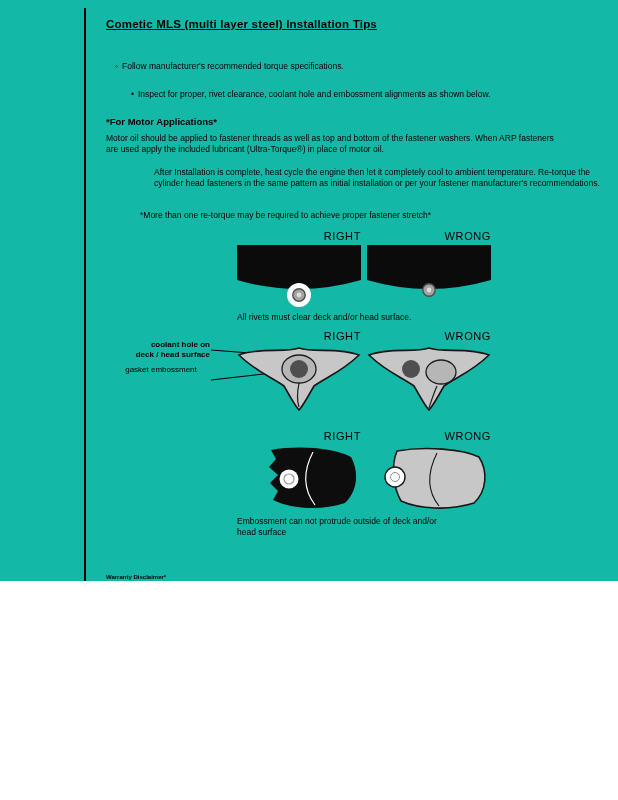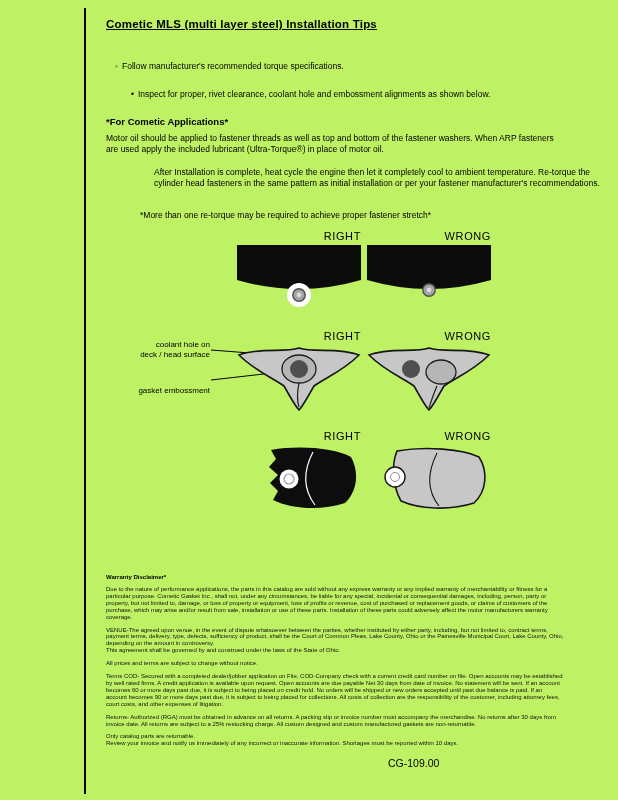--- a/index.html
+++ b/index.html
@@ -1,16 +1,16 @@
 <!DOCTYPE html>
 <html><head>
 <meta charset="utf-8">
 <style>
   html,body{margin:0;padding:0;background:#ffffff;}
-  .page{position:relative;width:618px;height:800px;background:#bef264;
+  .page{position:relative;width:618px;height:581px;background:#14b8a6;
         font-family:"Liberation Sans",sans-serif;color:#000;overflow:hidden;}
   .left-rule{position:absolute;left:84px;top:8px;width:2px;height:786px;background:#000;}
 
   .title{position:absolute;left:106px;top:18px;margin:0;font-size:11.5px;font-weight:bold;
          text-decoration:underline;letter-spacing:.2px;}
 
   .tips{position:absolute;left:99px;top:44px;margin:0;padding:0;list-style:none;
         font-size:8.5px;line-height:12.4px;}
   .tips li{margin:16px;padding:0;}
   .tip::before{content:"◦";margin-right:4px;}
@@ -32,22 +32,22 @@
   .img-r2{top:345px;height:68px;}
   .img-r3{top:445px;height:68px;}
 
   .caption{position:absolute;left:237px;font-size:8.5px;line-height:10.5px;}
   .cap-r1{top:312px;width:260px;}
   .cap-r2{top:417px;width:260px;}
   .cap-r3{top:516px;width:210px;}
 
   .callout{position:absolute;font-size:8px;line-height:10px;text-align:right;}
   .callout-coolant{left:120px;top:340px;width:90px;}
-  .callout-emboss{left:112px;top:386px;width:98px;}
-  .preline{white-space:pre-line;}
+  .callout-emboss{left:112px;top:365px;width:98px;text-align:center;}
+  .preline{white-space:pre-line;font-weight:bold;}
   .connectors{position:absolute;left:211px;top:344px;width:92px;height:50px;}
 
   .legal{position:absolute;left:106px;top:574px;width:458px;}
   .legal-heading{margin:0 0 6px 0;font-size:6px;font-weight:bold;}
   .legal p{margin:0 0 6px 0;font-size:6px;line-height:6.9px;color:#111;}
 
   .footer-code{position:absolute;left:388px;top:757px;font-size:10.5px;}
 </style>
 </head>
 <body>
@@ -55,39 +55,40 @@
 <div class="page">
   <div class="left-rule"></div>
 
   <h1 class="title">Cometic MLS (multi layer steel) Installation Tips</h1>
 
   <ul class="tips">
     <li class="tip">Follow manufacturer's recommended torque specifications.</li>
     <li class="subtip">Inspect for proper, rivet clearance, coolant hole and embossment alignments as shown below.</li>
   </ul>
 
-  <h2 class="diesel-heading">*For Cometic Applications*</h2>
+  <h2 class="diesel-heading">*For Motor Applications*</h2>
   <p class="para p1">Motor oil should be applied to fastener threads as well as top and bottom of the fastener washers. When ARP fasteners are used apply the included lubricant (Ultra-Torque®) in place of motor oil.</p>
   <p class="para p2">After Installation is complete, heat cycle the engine then let it completely cool to ambient temperature. Re-torque the cylinder head fasteners in the same pattern as initial installation or per your fastener manufacturer's recommendations.</p>
   <p class="para p3">*More than one re-torque may be required to achieve proper fastener stretch*</p>
 
   <div class="diag-label col-right lbl-r1">RIGHT</div>
   <div class="diag-label col-wrong lbl-r1">WRONG</div>
 
   <svg class="diag-img col-right img-r1" viewBox="0 0 124 64">
     <path d="M0,0 H124 V35 Q62,53 0,35 Z" fill="#0b0b0b"></path>
     <circle cx="62" cy="50" r="12" fill="#ffffff"></circle>
     <circle cx="62" cy="50" r="6.2" fill="#a3a3a3" stroke="#4d4d4d" stroke-width="1.4"></circle>
     <circle cx="62" cy="50" r="2.4" fill="#dcdcdc"></circle>
   </svg>
   <svg class="diag-img col-wrong img-r1" viewBox="0 0 124 64">
     <path d="M0,0 H124 V35 Q62,53 0,35 Z" fill="#0b0b0b"></path>
     <circle cx="62" cy="45" r="6.2" fill="#a3a3a3" stroke="#4d4d4d" stroke-width="1.4"></circle>
     <circle cx="62" cy="45" r="2.4" fill="#dcdcdc"></circle>
   </svg>
+  <div class="caption cap-r1">All rivets must clear deck and/or head surface.</div>
 
   <div class="diag-label col-right lbl-r2">RIGHT</div>
   <div class="diag-label col-wrong lbl-r2">WRONG</div>
 
   <div class="callout callout-coolant preline">coolant hole on
 deck / head surface</div>
   <div class="callout callout-emboss">gasket embossment</div>
   <svg class="connectors" viewBox="0 0 92 50">
     <line x1="0" y1="6" x2="52" y2="10" stroke="#000" stroke-width="1"></line>
     <line x1="0" y1="36" x2="88" y2="26" stroke="#000" stroke-width="1"></line>
@@ -114,20 +115,21 @@
     <path d="M76,7 C66,26 66,44 78,60" stroke="#ffffff" stroke-width="1.2" fill="none"></path>
     <circle cx="52" cy="34" r="9.5" fill="#ffffff"></circle>
     <circle cx="52" cy="34" r="5" fill="none" stroke="#9a9a9a" stroke-width="1.2"></circle>
   </svg>
   <svg class="diag-img col-wrong img-r3" viewBox="0 0 124 68">
     <path d="M30,6 C58,1 96,4 112,12 C121,26 120,46 107,58 C82,66 52,64 34,56 C26,42 24,20 30,6 Z" fill="#c7c7c7" stroke="#161616" stroke-width="1.6"></path>
     <path d="M70,8 C60,28 60,46 72,61" stroke="#161616" stroke-width="1.1" fill="none"></path>
     <circle cx="28" cy="32" r="10" fill="#ffffff" stroke="#161616" stroke-width="1.4"></circle>
     <circle cx="28" cy="32" r="4.5" fill="none" stroke="#8f8f8f" stroke-width="1"></circle>
   </svg>
+  <div class="caption cap-r3">Embossment can not protrude outside of deck and/or head surface</div>
 
   <div class="legal">
     <h3 class="legal-heading">Warranty Disclaimer*</h3>
     <p>Due to the nature of performance applications, the parts in this catalog are sold without any express warranty or any implied warranty of merchantability or fitness for a particular purpose.  Cometic Gasket Inc., shall not, under any circumstances, be liable for any special, incidental or consequential damages, including, person, party or property, but not limited to, damage, or loss of property or equipment, loss of profits or revenue, cost of purchased or replacement goods, or claims of customers of the purchase, which may arise and/or result from sale, installation or use of these parts.  Installation of these parts could adversely affect the motor manufacturers warranty coverage.</p>
     <p class="preline">VENUE-The agreed upon venue, in the event of dispute whatsoever between the parties, whether instituted by either party, including, but not limited to, contract terms, payment terms, delivery, type, defects, sufficiency of product, shall be the Court of Common Pleas, Lake County, Ohio or the Painesville Municipal Court, Lake County, Ohio, depending on the amount in controversy.
 This agreement shall be governed by and construed under the laws of the State of Ohio.</p>
     <p>All prices and terms are subject to change without notice.</p>
     <p>Terms COD- Secured with a completed dealer/jobber application on File, COD-Company check with a current credit card number on file.  Open accounts may be established by well rated firms.  A credit application is available upon request.  Open accounts are due payable Net 30 days from date of invoice.  No statement will be sent.  If an account becomes 60 or more days past due, it is subject to being placed on credit hold.  No orders will be shipped or new orders accepted until past due balance is paid.  If an account becomes 90 or more days past due, it is subject to being placed for collections.  All costs of collection are the responsibility of the customer, including attorney fees, court costs, and other expenses of litigation.</p>
     <p>Returns- Authorized (RGA) must be obtained in advance on all returns.  A packing slip or invoice number must accompany the merchandise.  No returns after 30 days from invoice date.  All returns are subject to a 25% restocking charge.  All custom designed and custom manufactured gaskets are non-returnable.</p>
     <p class="preline">Only catalog parts are returnable.

